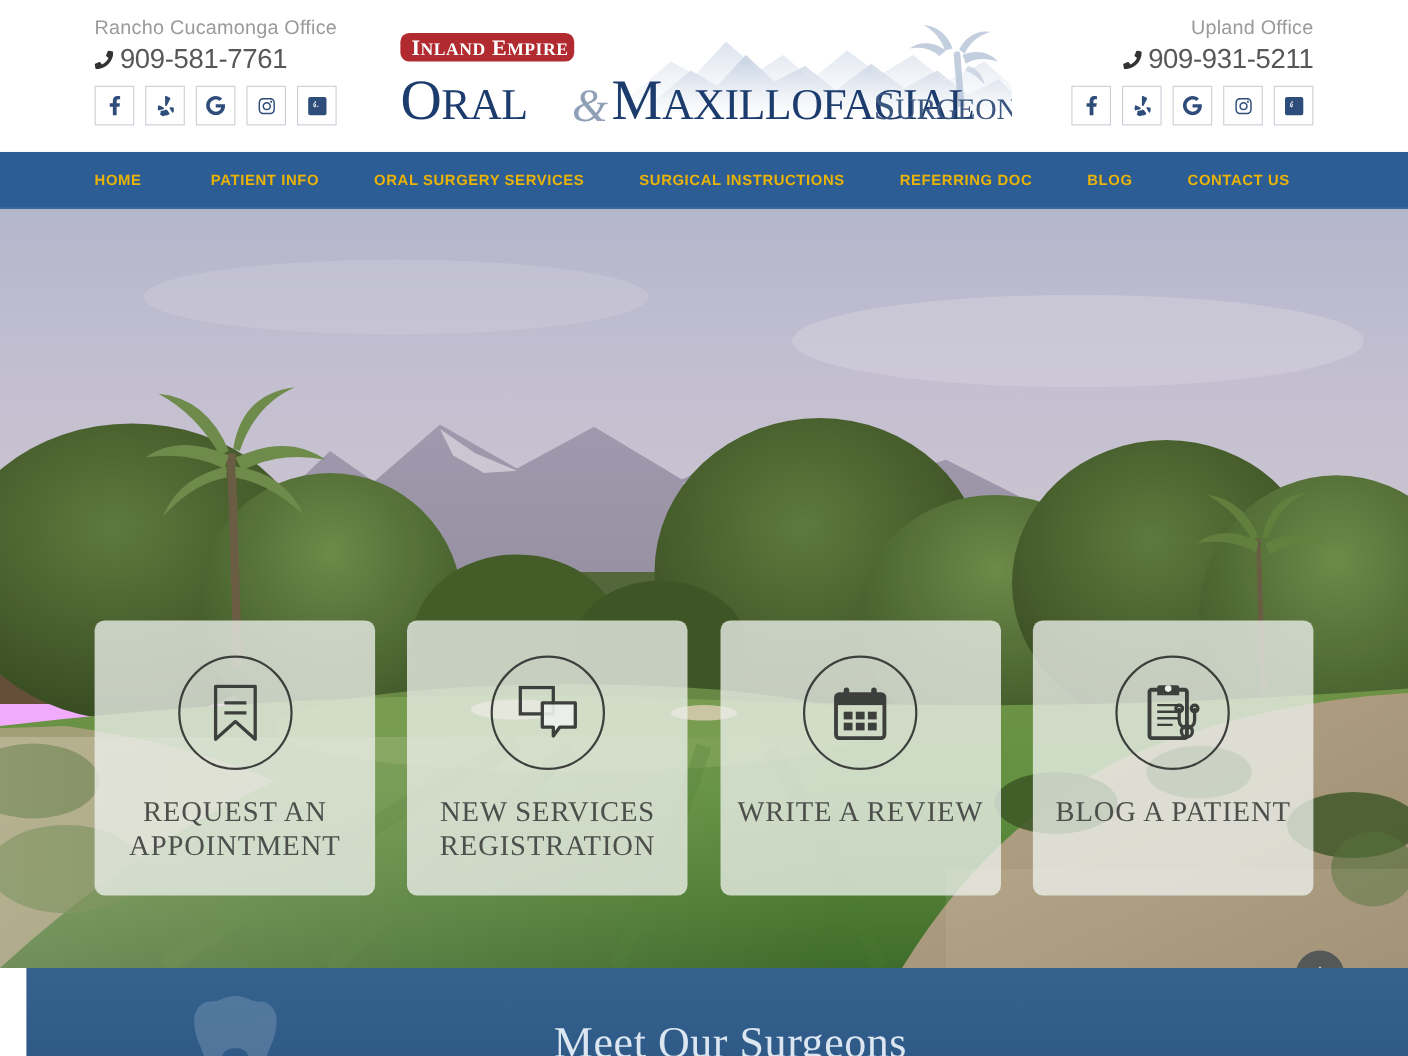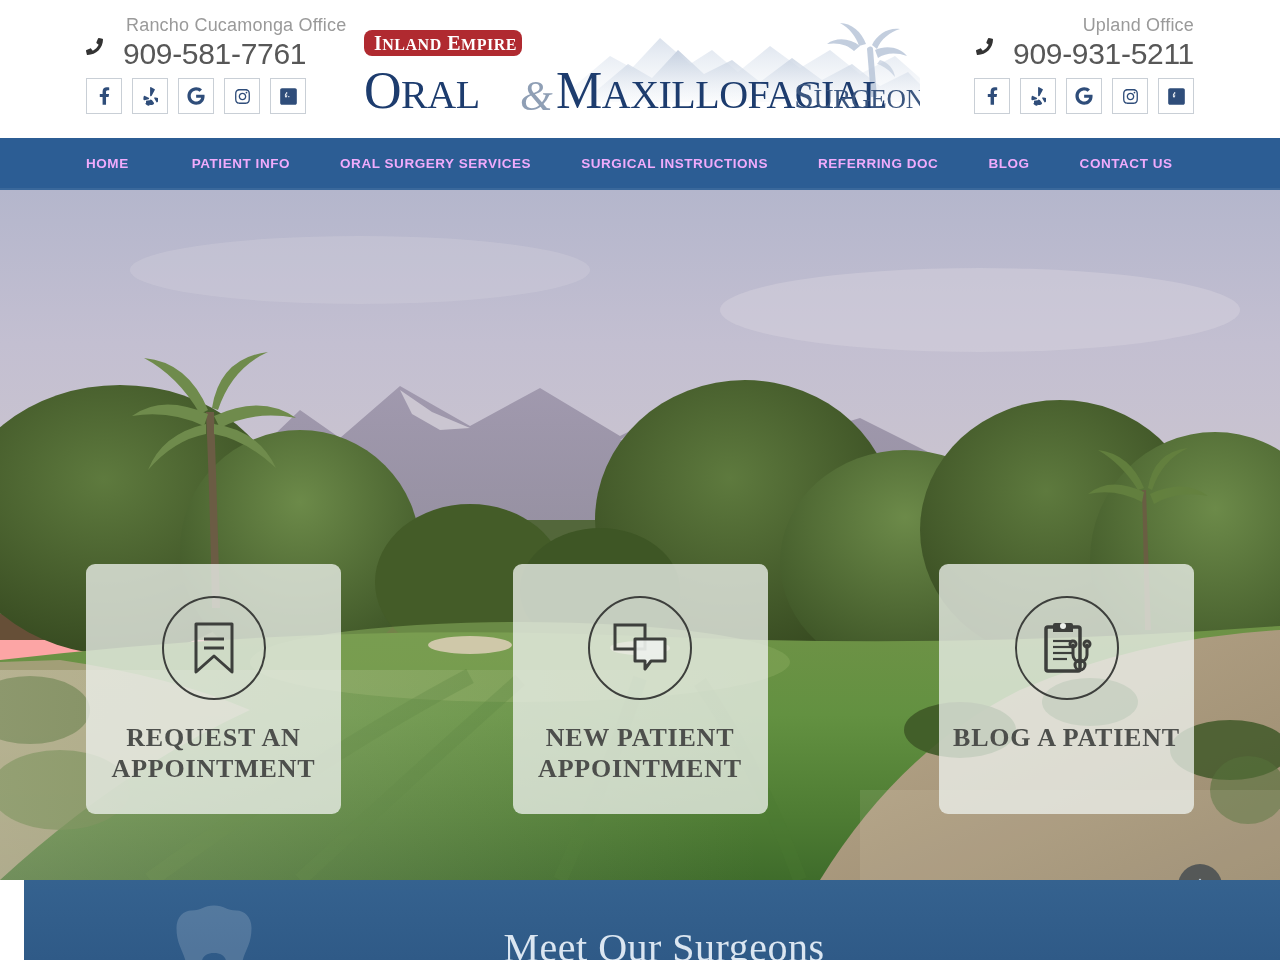--- a/index.html
+++ b/index.html
@@ -27,33 +27,32 @@
   .office-block.left  { left: 86px;  text-align: left; }
   .office-block.right { right: 86px; text-align: right; }
 
   .office-name {
     font-size: 18px;
     color: #9a9a9a;
     font-weight: 400;
     letter-spacing: 0.2px;
     line-height: 26px;
     white-space: nowrap;
-    margin-left: 40px;
   }
 
   .office-phone {
-    font-size: 30px;
+    font-size: 25px;
     color: #575757;
     font-weight: 400;
     letter-spacing: -0.3px;
     line-height: 32px;
     white-space: nowrap;
     display: flex;
-    align-items: flex-start;
-    gap: 20px;
+    align-items: center;
+    gap: 6px;
   }
   .office-block.right .office-phone { justify-content: flex-end; }
 
   .phone-glyph { width: 17px; height: 17px; flex: 0 0 auto; color: #333; }
   .phone-glyph svg { display: block; width: 100%; height: 100%; fill: currentColor; }
 
   .social-row {
     position: absolute;
     top: 78px;
     display: flex;
@@ -90,40 +89,39 @@
   .main-nav {
     width: 1280px;
     height: 52px;
     background: #2c5d94;
     display: flex;
     align-items: center;
     padding-left: 86px;
     box-shadow: inset 0 -2px 0 rgba(255,255,255,0.07);
   }
   .nav-item {
-    color: #f0abfc;
+    color: #eab308;
     font-size: 13.5px;
     font-weight: 600;
     letter-spacing: 0.55px;
     padding: 0 25px;
     line-height: 52px;
     white-space: nowrap;
     cursor: pointer;
     text-decoration: none;
   }
   .nav-item:first-child { padding-left: 0; padding-right: 38px; }
 
   
   .hero {
     position: relative;
     width: 1280px;
     height: 690px;
     overflow: hidden;
-    background: #fca5a5;
-    font-weight: bold;
+    background: #f0abfc;
   }
   .hero-photo { position: absolute; inset: 0; }
   .hero-photo svg { display: block; width: 100%; height: 100%; }
 
   
   .cta-row {
     position: absolute;
     left: 86px;
     right: 86px;
     bottom: 66px;
@@ -471,23 +469,42 @@
       <div class="cta-label">REQUEST AN APPOINTMENT</div>
     </div>
 
     <div class="cta-card">
       <div class="cta-icon-ring">
         <svg width="54" height="50" viewBox="0 0 54 50">
           <rect x="2" y="2" width="30" height="24" fill="none" stroke="#3d3f3c" stroke-width="3"></rect>
           <path d="M22 16 h30 v22 h-14 l-6 8 v-8 h-10 z" fill="rgba(236,240,235,0.92)" stroke="#3d3f3c" stroke-width="3" stroke-linejoin="round"></path>
         </svg>
       </div>
-      <div class="cta-label">NEW PATIENT APPOINTMENT</div>
+      <div class="cta-label">NEW SERVICES REGISTRATION</div>
     </div>
 
+    <div class="cta-card">
+      <div class="cta-icon-ring">
+        <svg width="50" height="50" viewBox="0 0 50 50">
+          <rect x="10" y="2" width="5" height="10" rx="2.5" fill="#3d3f3c"></rect>
+          <rect x="35" y="2" width="5" height="10" rx="2.5" fill="#3d3f3c"></rect>
+          <rect x="3" y="8" width="44" height="40" rx="3" fill="none" stroke="#3d3f3c" stroke-width="3.5"></rect>
+          <rect x="3" y="8" width="44" height="10" fill="#3d3f3c"></rect>
+          <g fill="#3d3f3c">
+            <rect x="10" y="24" width="8" height="7"></rect>
+            <rect x="21" y="24" width="8" height="7"></rect>
+            <rect x="32" y="24" width="8" height="7"></rect>
+            <rect x="10" y="34" width="8" height="7"></rect>
+            <rect x="21" y="34" width="8" height="7"></rect>
+            <rect x="32" y="34" width="8" height="7"></rect>
+          </g>
+        </svg>
+      </div>
+      <div class="cta-label">WRITE A REVIEW</div>
+    </div>
 
     <div class="cta-card">
       <div class="cta-icon-ring">
         <svg width="52" height="54" viewBox="0 0 52 54">
           <rect x="5" y="6" width="34" height="44" rx="2" fill="none" stroke="#3d3f3c" stroke-width="3.5"></rect>
           <path d="M14 2 h16 a2 2 0 0 1 2 2 v7 h-20 v-7 a2 2 0 0 1 2 -2 z" fill="#3d3f3c"></path>
           <circle cx="22" cy="5" r="3" fill="#ecf0eb"></circle>
           <g stroke="#3d3f3c" stroke-width="2.2">
             <line x1="12" y1="20" x2="32" y2="20"></line>
             <line x1="12" y1="26" x2="32" y2="26"></line>

